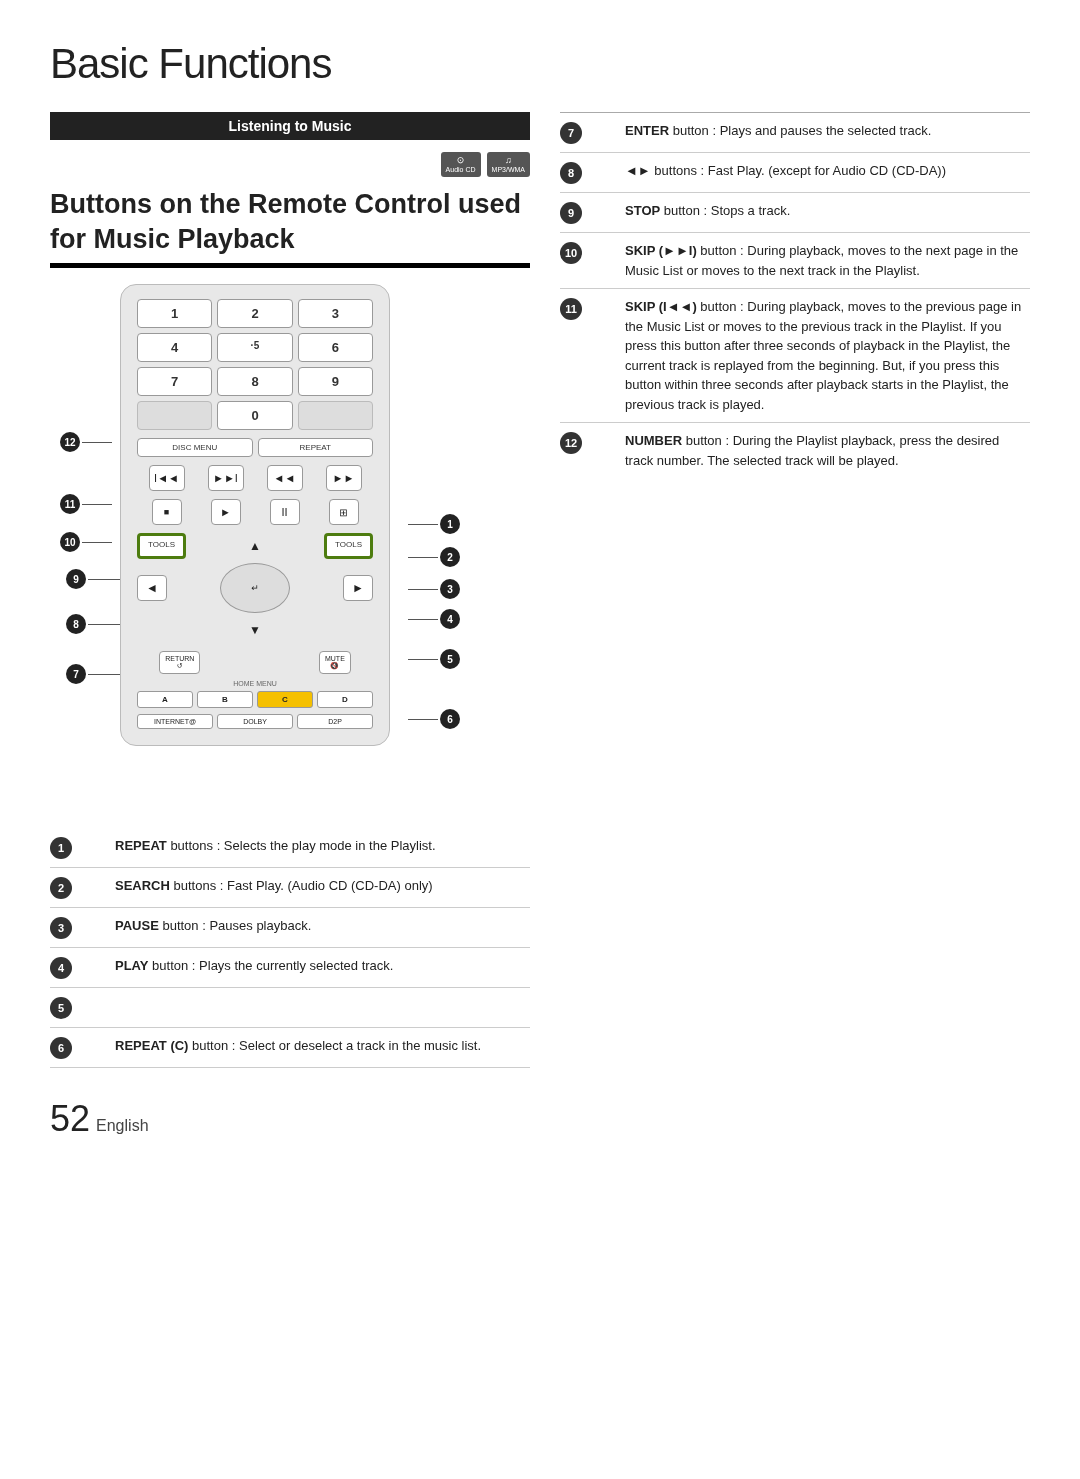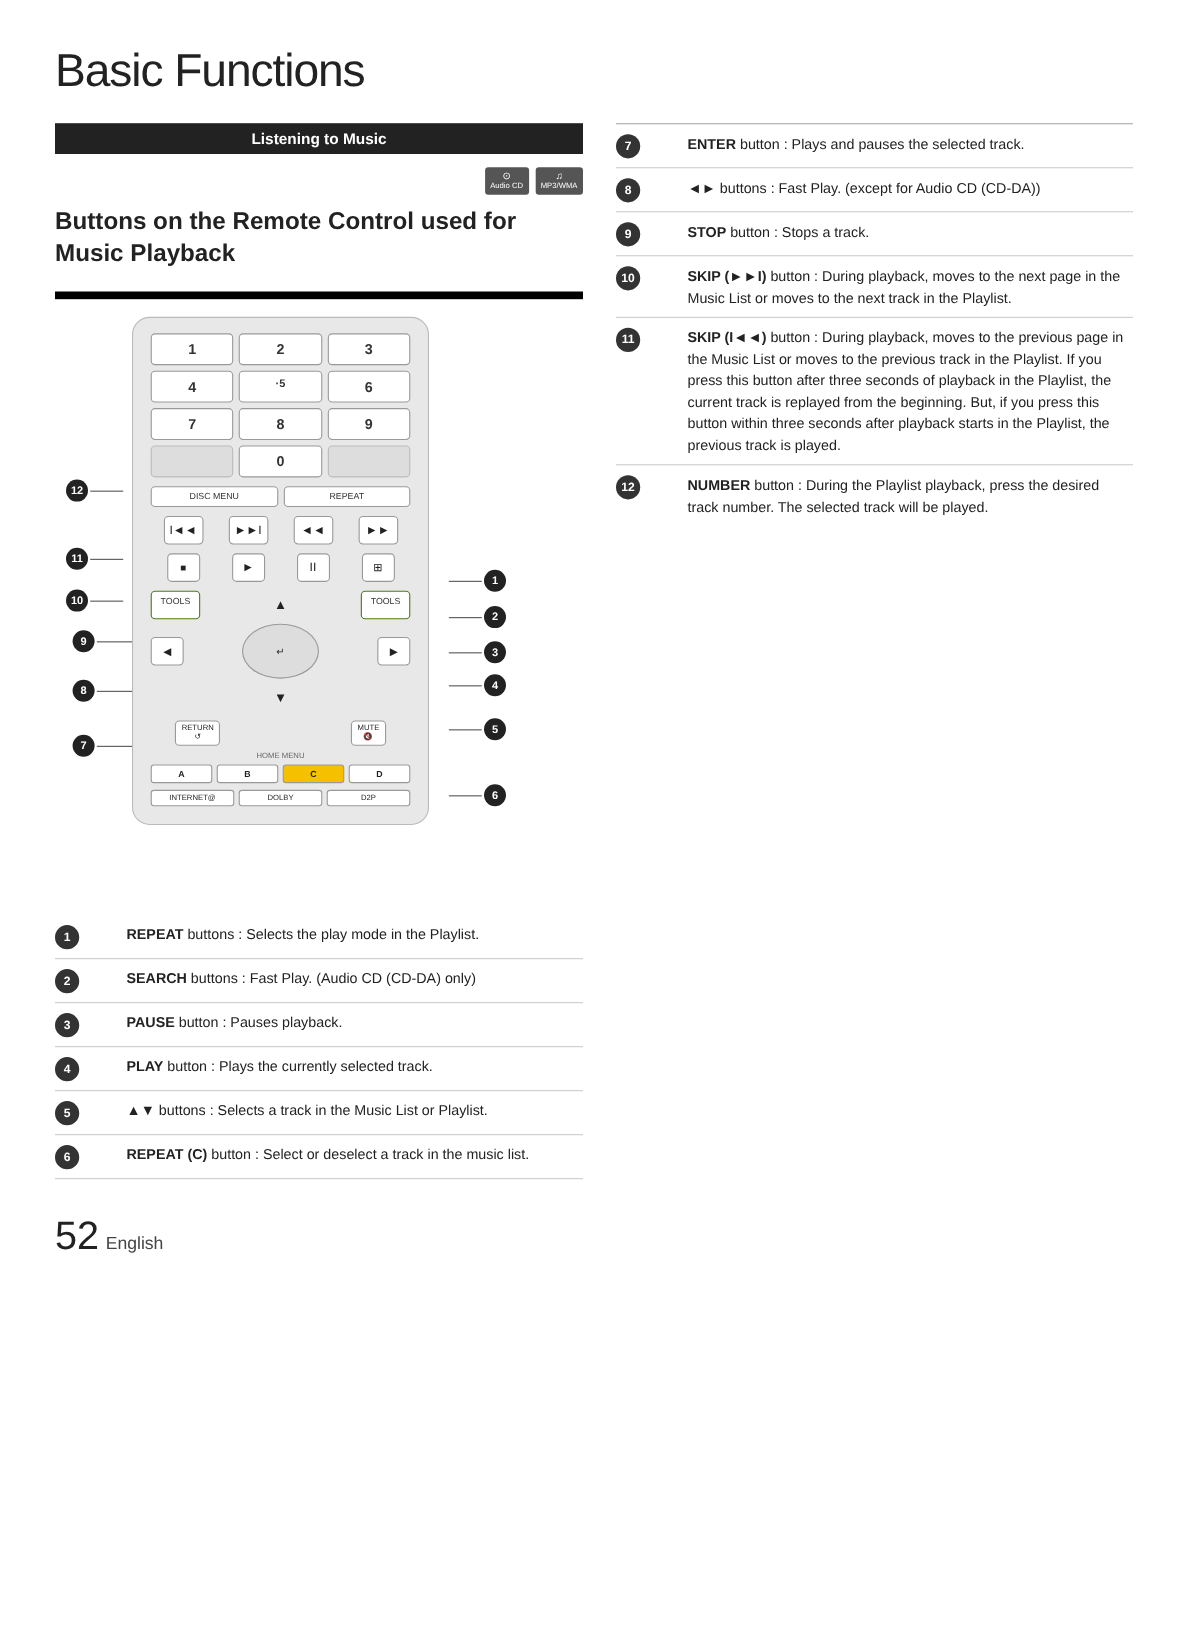--- a/index.html
+++ b/index.html
@@ -57,26 +57,26 @@
       background: #555;
       color: #fff;
       font-size: 9px;
       padding: 3px 5px;
       border-radius: 3px;
       text-align: center;
       line-height: 1.2;
     }
 
     .section-title {
-      font-size: 22px;
+      font-size: 27px;
       font-weight: bold;
       line-height: 1.3;
       margin-bottom: 16px;
-      border-bottom: 7px solid #000000;
-      padding-bottom: 21px;
+      border-bottom: 5px solid #000000;
+      padding-bottom: 6px;
     }
 
     .remote {
       background: #e8e8e8;
       border-radius: 16px;
       border: 1px solid #bbb;
       padding: 16px 20px 20px;
       position: relative;
       width: 280px;
       margin: 0 auto;
@@ -164,21 +164,21 @@
     }
 
     .nav-row-top {
       display: flex;
       justify-content: space-between;
       margin-bottom: 4px;
     }
 
     .nav-btn {
       background: #fff;
-      border: 1px solid #4d7c0f;
+      border: 3px solid #4d7c0f;
       border-radius: 4px;
       padding: 4px 8px;
       font-size: 8px;
       color: #333;
       text-align: center;
     }
 
     .nav-center {
       display: flex;
       align-items: center;
@@ -516,21 +516,20 @@
         <div class="entry-text"><b>PAUSE</b> button : Pauses playback.</div>
       </div>
 
       <div class="entry">
         <div class="entry-num">4</div>
         <div class="entry-text"><b>PLAY</b> button : Plays the currently selected track.</div>
       </div>
 
       <div class="entry">
         <div class="entry-num">5</div>
-        <div class="entry-text"><b>▲▼</b> buttons : Selects a track in the Music List or Playlist.</div>
       </div>
 
       <div class="entry">
         <div class="entry-num">6</div>
         <div class="entry-text"><b>REPEAT (C)</b> button : Select or deselect a track in the music list.</div>
       </div>
 
     </div>
 
   </div>

